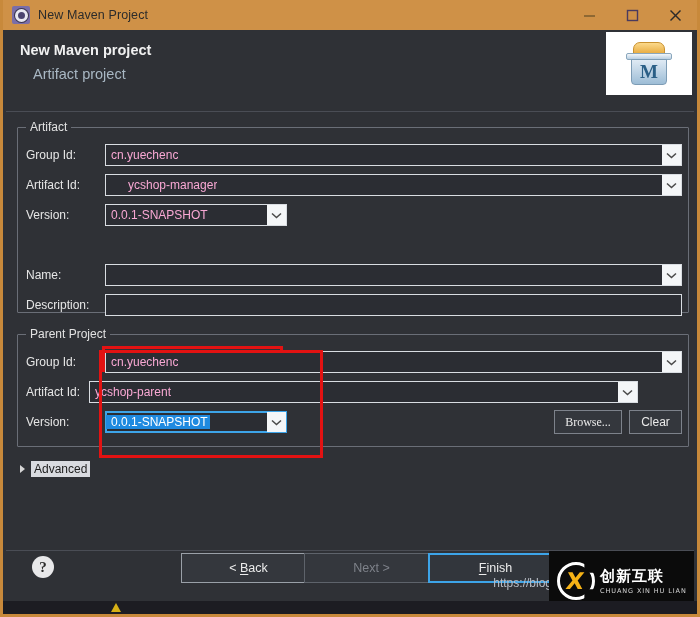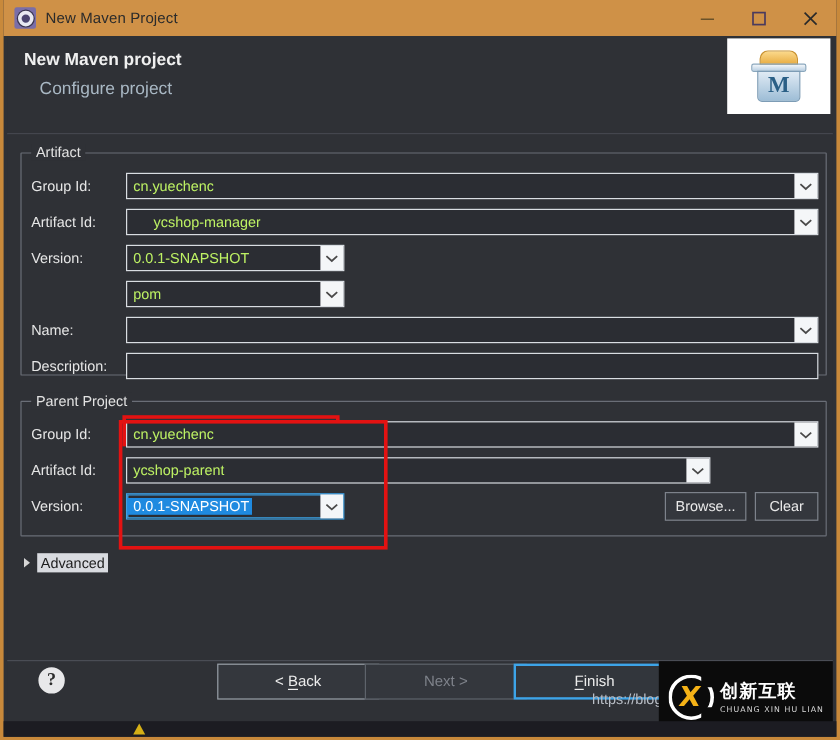--- a/index.html
+++ b/index.html
@@ -104,21 +104,21 @@
   .lbl{
     position:absolute;left:0;top:0;height:22px;line-height:22px;
     font-size:12px;color:#e6e6e6;white-space:nowrap;
   }
   .field{
     position:absolute;top:0;height:22px;box-sizing:border-box;
     background:#2b2d33;border:1px solid #d9dde2;
     display:flex;align-items:center;
   }
   .field .txt{
-    padding-left:5px;font-size:12px;color:#bef264;white-space:nowrap;overflow:hidden;
+    padding-left:5px;font-size:12px;color:#f9a8d4;white-space:nowrap;overflow:hidden;
   }
   .field .txt.sel{background:#1f8ae0;color:#ffffff;padding-right:2px;}
   .field.focused{border-color:#3da4e8;box-shadow:0 0 0 1px #3da4e8 inset;}
   .arrow{
     width:19px;height:20px;margin-left:auto;flex:none;
     background:#f4f6f8;
     display:flex;align-items:center;justify-content:center;
   }
   .arrow svg{display:block;}
   
@@ -234,21 +234,21 @@
         <svg width="13" height="13" viewBox="0 0 13 13">
             <line x1="1.5" y1="1.5" x2="11.5" y2="11.5" stroke="#2a2a2a" stroke-width="1.4"></line>
             <line x1="11.5" y1="1.5" x2="1.5" y2="11.5" stroke="#2a2a2a" stroke-width="1.4"></line>
           </svg>
       </div>
     </div>
   </div>
 
   <div class="header">
     <div class="hdr-title">New Maven project</div>
-    <div class="hdr-sub">Configure project</div>
+    <div class="hdr-sub">Artifact project</div>
     <div class="maven-badge">
       <div class="maven-ico">
         <div class="mv-lid"></div>
         <div class="mv-rim"></div>
         <div class="mv-body">
             <span class="mv-m">M</span>
           </div>
       </div>
     </div>
     <div class="sep" style="left:0;right:0;bottom:0;"></div>
@@ -290,28 +290,20 @@
           <span class="txt">0.0.1-SNAPSHOT</span>
           <span class="arrow">
               <svg width="11" height="7" viewBox="0 0 11 7">
                 <polyline points="1,1.5 5.5,5.5 10,1.5" fill="none" stroke="#4a4a4a" stroke-width="1.5"></polyline>
               </svg>
             </span>
         </div>
       </div>
 
       <div class="row" style="top:114px;width:100%;">
-        <div class="field" style="left:88px;width:182px;">
-          <span class="txt">pom</span>
-          <span class="arrow">
-              <svg width="11" height="7" viewBox="0 0 11 7">
-                <polyline points="1,1.5 5.5,5.5 10,1.5" fill="none" stroke="#4a4a4a" stroke-width="1.5"></polyline>
-              </svg>
-            </span>
-        </div>
       </div>
 
       <div class="row" style="top:144px;width:100%;">
         <div class="lbl" style="width:80px;left:9px;">Name:</div>
         <div class="field" style="left:88px;width:577px;">
           <span class="txt"></span>
           <span class="arrow">
               <svg width="11" height="7" viewBox="0 0 11 7">
                 <polyline points="1,1.5 5.5,5.5 10,1.5" fill="none" stroke="#4a4a4a" stroke-width="1.5"></polyline>
               </svg>
@@ -341,41 +333,41 @@
           <span class="arrow">
               <svg width="11" height="7" viewBox="0 0 11 7">
                 <polyline points="1,1.5 5.5,5.5 10,1.5" fill="none" stroke="#4a4a4a" stroke-width="1.5"></polyline>
               </svg>
             </span>
         </div>
       </div>
 
       <div class="row" style="top:54px;width:100%;">
         <div class="lbl" style="width:80px;left:9px;">Artifact Id:</div>
-        <div class="field" style="left:88px;width:487px;">
+        <div class="field" style="left:72px;width:549px;">
           <span class="txt">ycshop-parent</span>
           <span class="arrow">
               <svg width="11" height="7" viewBox="0 0 11 7">
                 <polyline points="1,1.5 5.5,5.5 10,1.5" fill="none" stroke="#4a4a4a" stroke-width="1.5"></polyline>
               </svg>
             </span>
         </div>
       </div>
 
       <div class="row" style="top:84px;width:100%;">
         <div class="lbl" style="width:80px;left:9px;">Version:</div>
         <div class="field focused" style="left:88px;width:182px;">
           <span class="txt sel">0.0.1-SNAPSHOT</span>
           <span class="arrow">
               <svg width="11" height="7" viewBox="0 0 11 7">
                 <polyline points="1,1.5 5.5,5.5 10,1.5" fill="none" stroke="#4a4a4a" stroke-width="1.5"></polyline>
               </svg>
             </span>
         </div>
-        <div class="smallbtn" style="left:537px;width:68px;top:-1px;">Browse...</div>
+        <div class="smallbtn" style="left:537px;width:68px;top:-1px;font-family:Liberation Serif, serif;">Browse...</div>
         <div class="smallbtn" style="left:612px;width:53px;top:-1px;">Clear</div>
       </div>
     </div>
 
     <div class="redbox" style="left:93px;top:238px;width:224px;height:108px;"></div>
 
     <div class="advanced" style="left:14px;top:348px;">
       <span class="adv-tri"></span>
       <span class="adv-label">Advanced</span>
     </div>

